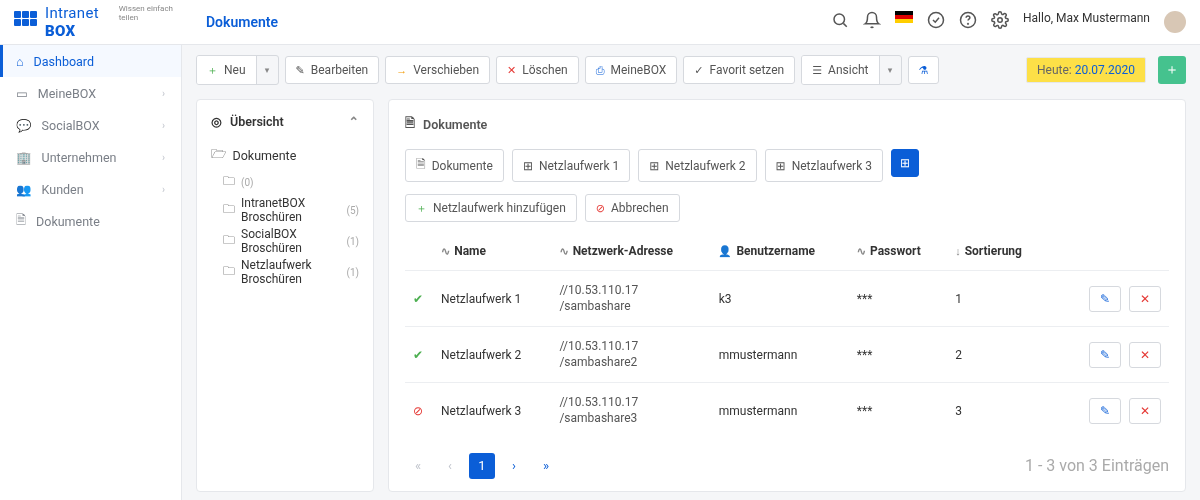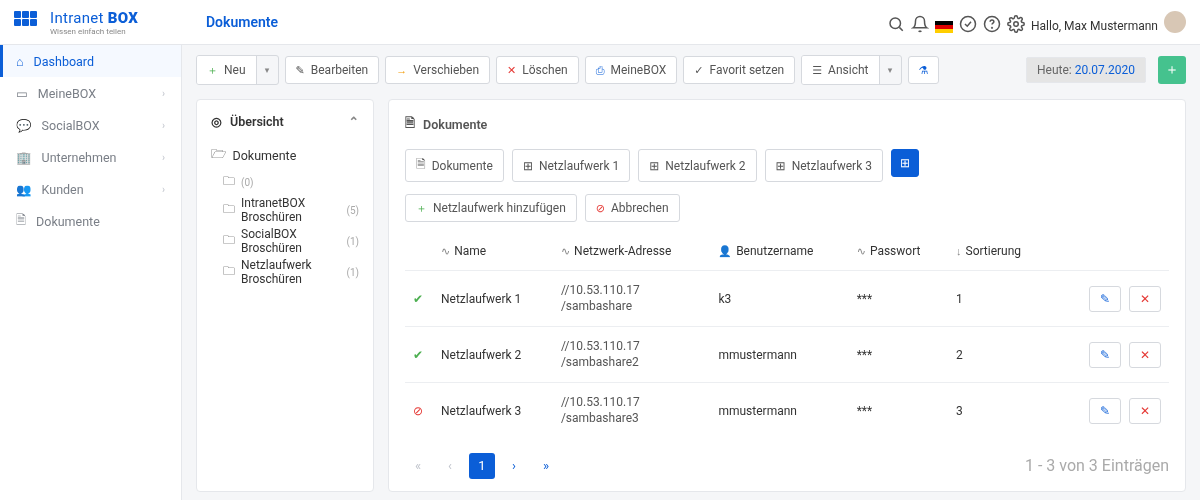--- a/index.html
+++ b/index.html
@@ -2,26 +2,26 @@
 <html><head>
 <meta charset="utf-8">
 <style>
 *{margin:0;padding:0;box-sizing:border-box;font-family:-apple-system,BlinkMacSystemFont,"Segoe UI",Roboto,Arial,sans-serif}
 body{background:#f5f6f8;font-size:12.5px;color:#333;width:1200px;height:500px;overflow:hidden}
 .top-header{display:flex;align-items:center;height:45px;background:#fff;border-bottom:1px solid #e5e7eb;padding:0 14px}
 .logo{display:flex;align-items:center;gap:6px;width:168px}
 .logo-mark{width:30px;height:22px;display:flex;flex-direction:column;gap:1px}
 .logo-mark .r{display:flex;gap:1px}
 .logo-mark .b{width:7px;height:7px;background:#0b5ed7;border-radius:1px}
-.logo-text{display:flex;flex-direction:column}
+.logo-text{display:flex;}
 .logo-name{font-weight:700;color:#0b5ed7;font-size:15px;letter-spacing:.3px}
 .logo-name span{font-weight:400}
 .logo-sub{font-size:8px;color:#888}
 .page-title{color:#0b5ed7;font-weight:600;font-size:14px;margin-left:24px}
-.header-right{margin-left:auto;display:flex;align-items:flex-end;gap:6px}
+.header-right{margin-left:auto;display:flex;align-items:flex-start;gap:14px}
 .header-right .icon{color:#555;cursor:pointer}
 .flag{width:18px;height:12px;display:inline-block;background:linear-gradient(to bottom,#000 0 33%,#dd0000 33% 66%,#ffce00 66%)}
 .greet{color:#888;font-size:12px}
 .greet span{color:#333}
 .avatar{width:22px;height:22px;border-radius:50%;background:#d8c7b5;display:inline-block}
 .layout{display:flex}
 .side{width:182px;background:#fff;border-right:1px solid #e5e7eb;height:455px}
 .side-item{display:flex;align-items:center;gap:10px;padding:8px 16px;color:#7a7f87;cursor:pointer;height:32px}
 .side-item.active{color:#0b5ed7;border-left:3px solid #0b5ed7;padding-left:13px;background:#f5f9ff}
 .side-item .chev{margin-left:auto;color:#c0c4cc;font-size:10px}
@@ -29,40 +29,40 @@
 .toolbar{display:flex;gap:6px;align-items:center;margin-bottom:14px}
 .btn{display:inline-flex;align-items:center;gap:6px;border:1px solid #d6d9de;background:#fff;padding:5px 10px;border-radius:3px;color:#555;font-size:12px;cursor:pointer;height:28px}
 .btn .i{font-size:11px}
 .btn-split{border:1px solid #d6d9de;display:flex;border-radius:3px;overflow:hidden}
 .btn-split .btn{border:none;border-radius:0}
 .btn-split .dd{width:22px;display:flex;align-items:center;justify-content:center;border-left:1px solid #d6d9de;cursor:pointer;color:#888;font-size:9px}
 .i-green{color:#4caf50}
 .i-red{color:#e53935}
 .i-blue{color:#0b5ed7}
 .i-orange{color:#f29900}
-.today-box{margin-left:auto;background:#e5e5e5;border:1px solid #e5e7eb;padding:5px 10px;border-radius:2px;font-size:12px;color:#666}
+.today-box{margin-left:auto;background:#fde047;border:1px solid #e5e7eb;padding:5px 10px;border-radius:2px;font-size:12px;color:#666}
 .today-box span{color:#0b5ed7}
 .add-sq{width:28px;height:28px;background:#45c28e;color:#fff;display:flex;align-items:center;justify-content:center;border-radius:3px;cursor:pointer;font-size:14px;margin-left:6px}
 .cols{display:flex;gap:14px}
 .panel{background:#fff;border:1px solid #e5e7eb;border-radius:4px}
 .left-panel{width:178px;padding:14px 14px 18px}
 .lp-head{display:flex;align-items:center;gap:8px;font-weight:600;color:#333;margin-bottom:16px}
 .lp-head .col{margin-left:auto;color:#888;cursor:pointer}
 .tree-root{display:flex;align-items:center;gap:6px;color:#333;cursor:pointer;margin-bottom:6px}
 .tree-item{display:flex;align-items:center;gap:6px;color:#333;cursor:pointer;margin:3px 0 3px 12px;font-size:12px}
 .tree-item .cnt{color:#aaa;font-size:10px}
 .right-panel{flex:1;padding:14px 16px 12px}
 .rp-title{display:flex;align-items:center;gap:8px;color:#555;font-weight:600;margin-bottom:14px}
 .tabs{display:flex;gap:8px;margin-bottom:12px}
 .tab{border:1px solid #d6d9de;background:#fff;padding:5px 10px;border-radius:3px;display:flex;align-items:center;gap:6px;cursor:pointer;font-size:12px;color:#555}
 .tab.sq{width:28px;height:28px;justify-content:center;padding:0}
 .tab.active{background:#0b5ed7;border-color:#0b5ed7;color:#fff}
 .sub-actions{display:flex;gap:8px;margin-bottom:14px}
 table{width:100%;border-collapse:collapse}
-th{text-align:left;font-weight:400;color:#333;padding:8px 8px 12px;font-size:12px}
+th{text-align:left;font-weight:700;color:#333;padding:8px 8px 12px;font-size:12px}
 th .hi{color:#888;margin-right:4px;font-size:11px}
 td{padding:12px 8px;border-top:1px solid #eceef1;vertical-align:middle;font-size:12px;color:#333}
 .status-g{color:#4caf50}
 .status-r{color:#e53935}
 .addr{line-height:1.3;color:#555}
 .row-act{display:flex;gap:8px;justify-content:flex-end}
 .row-act .rb{border:1px solid #d6d9de;width:32px;height:26px;border-radius:3px;display:flex;align-items:center;justify-content:center;cursor:pointer}
 .pager{display:flex;align-items:center;gap:6px;margin-top:14px}
 .pgb{width:26px;height:26px;display:flex;align-items:center;justify-content:center;border-radius:3px;color:#0b5ed7;cursor:pointer;font-size:13px}
 .pgb.cur{background:#0b5ed7;color:#fff}

